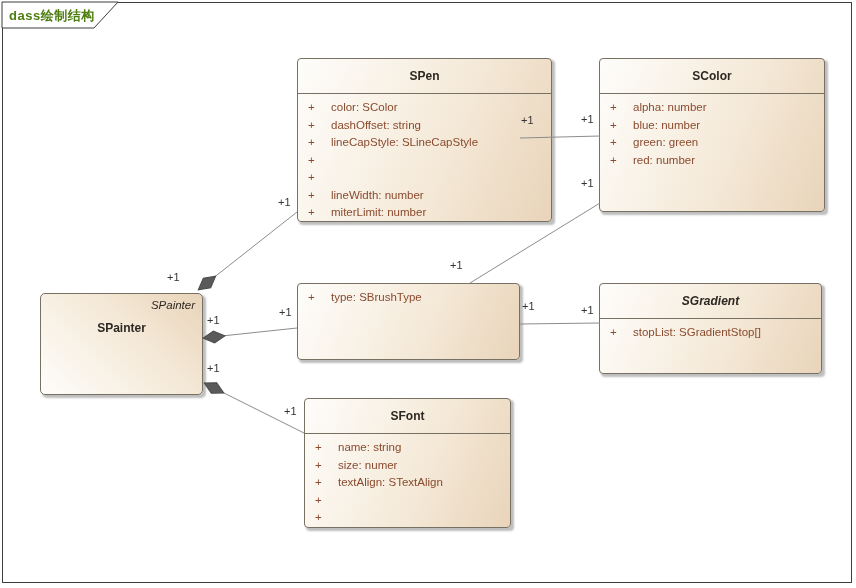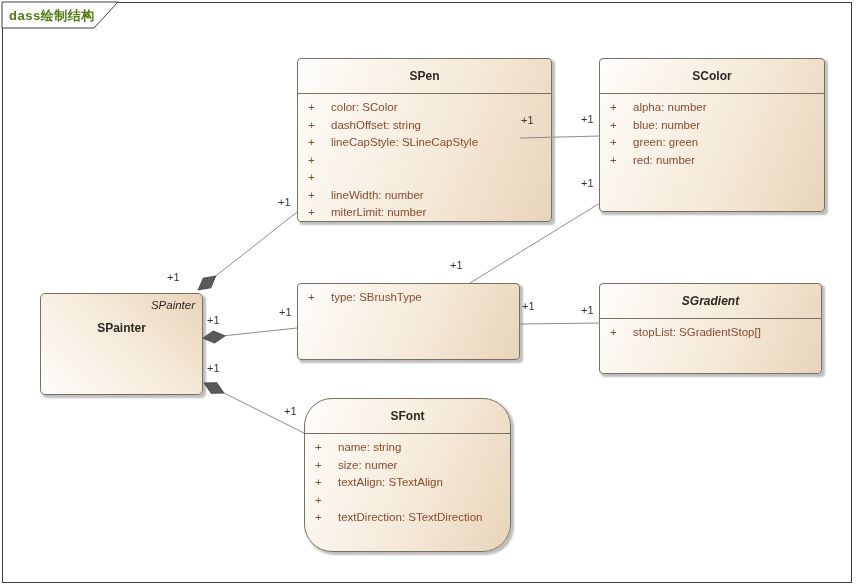--- a/index.html
+++ b/index.html
@@ -124,21 +124,21 @@
       <span class="title italic">SGradient</span>
     </div>
     <div class="attrs">
         <div class="attr-row">
           <span class="vis">+</span>
           <span class="txt">stopList: SGradientStop[]</span>
         </div>
       </div>
   </div>
 
-  <div class="uml-class" style="left:304px;top:398px;width:207px;height:154px;border-radius:28px;">
+  <div class="uml-class" style="left:304px;top:398px;width:207px;height:130px;">
     <div class="hdr">
       <span class="title">SFont</span>
     </div>
     <div class="attrs">
         <div class="attr-row">
           <span class="vis">+</span>
           <span class="txt">name: string</span>
         </div>
         <div class="attr-row">
           <span class="vis">+</span>
@@ -146,21 +146,20 @@
         </div>
         <div class="attr-row">
           <span class="vis">+</span>
           <span class="txt">textAlign: STextAlign</span>
         </div>
         <div class="attr-row">
           <span class="vis">+</span>
         </div>
         <div class="attr-row">
           <span class="vis">+</span>
-          <span class="txt">textDirection: STextDirection</span>
         </div>
       </div>
   </div>
 
   <svg id="overlay" width="856" height="588">
 
     <polygon class="tab-shape" points="2,2 118,2 94,28 2,28"></polygon>
 
     <line class="rel-line" x1="198" y1="290" x2="297" y2="212"></line>
     <polygon class="diamond" points="-11,0 0,-6 11,0 0,6" transform="translate(207,283) rotate(-38)"></polygon>

